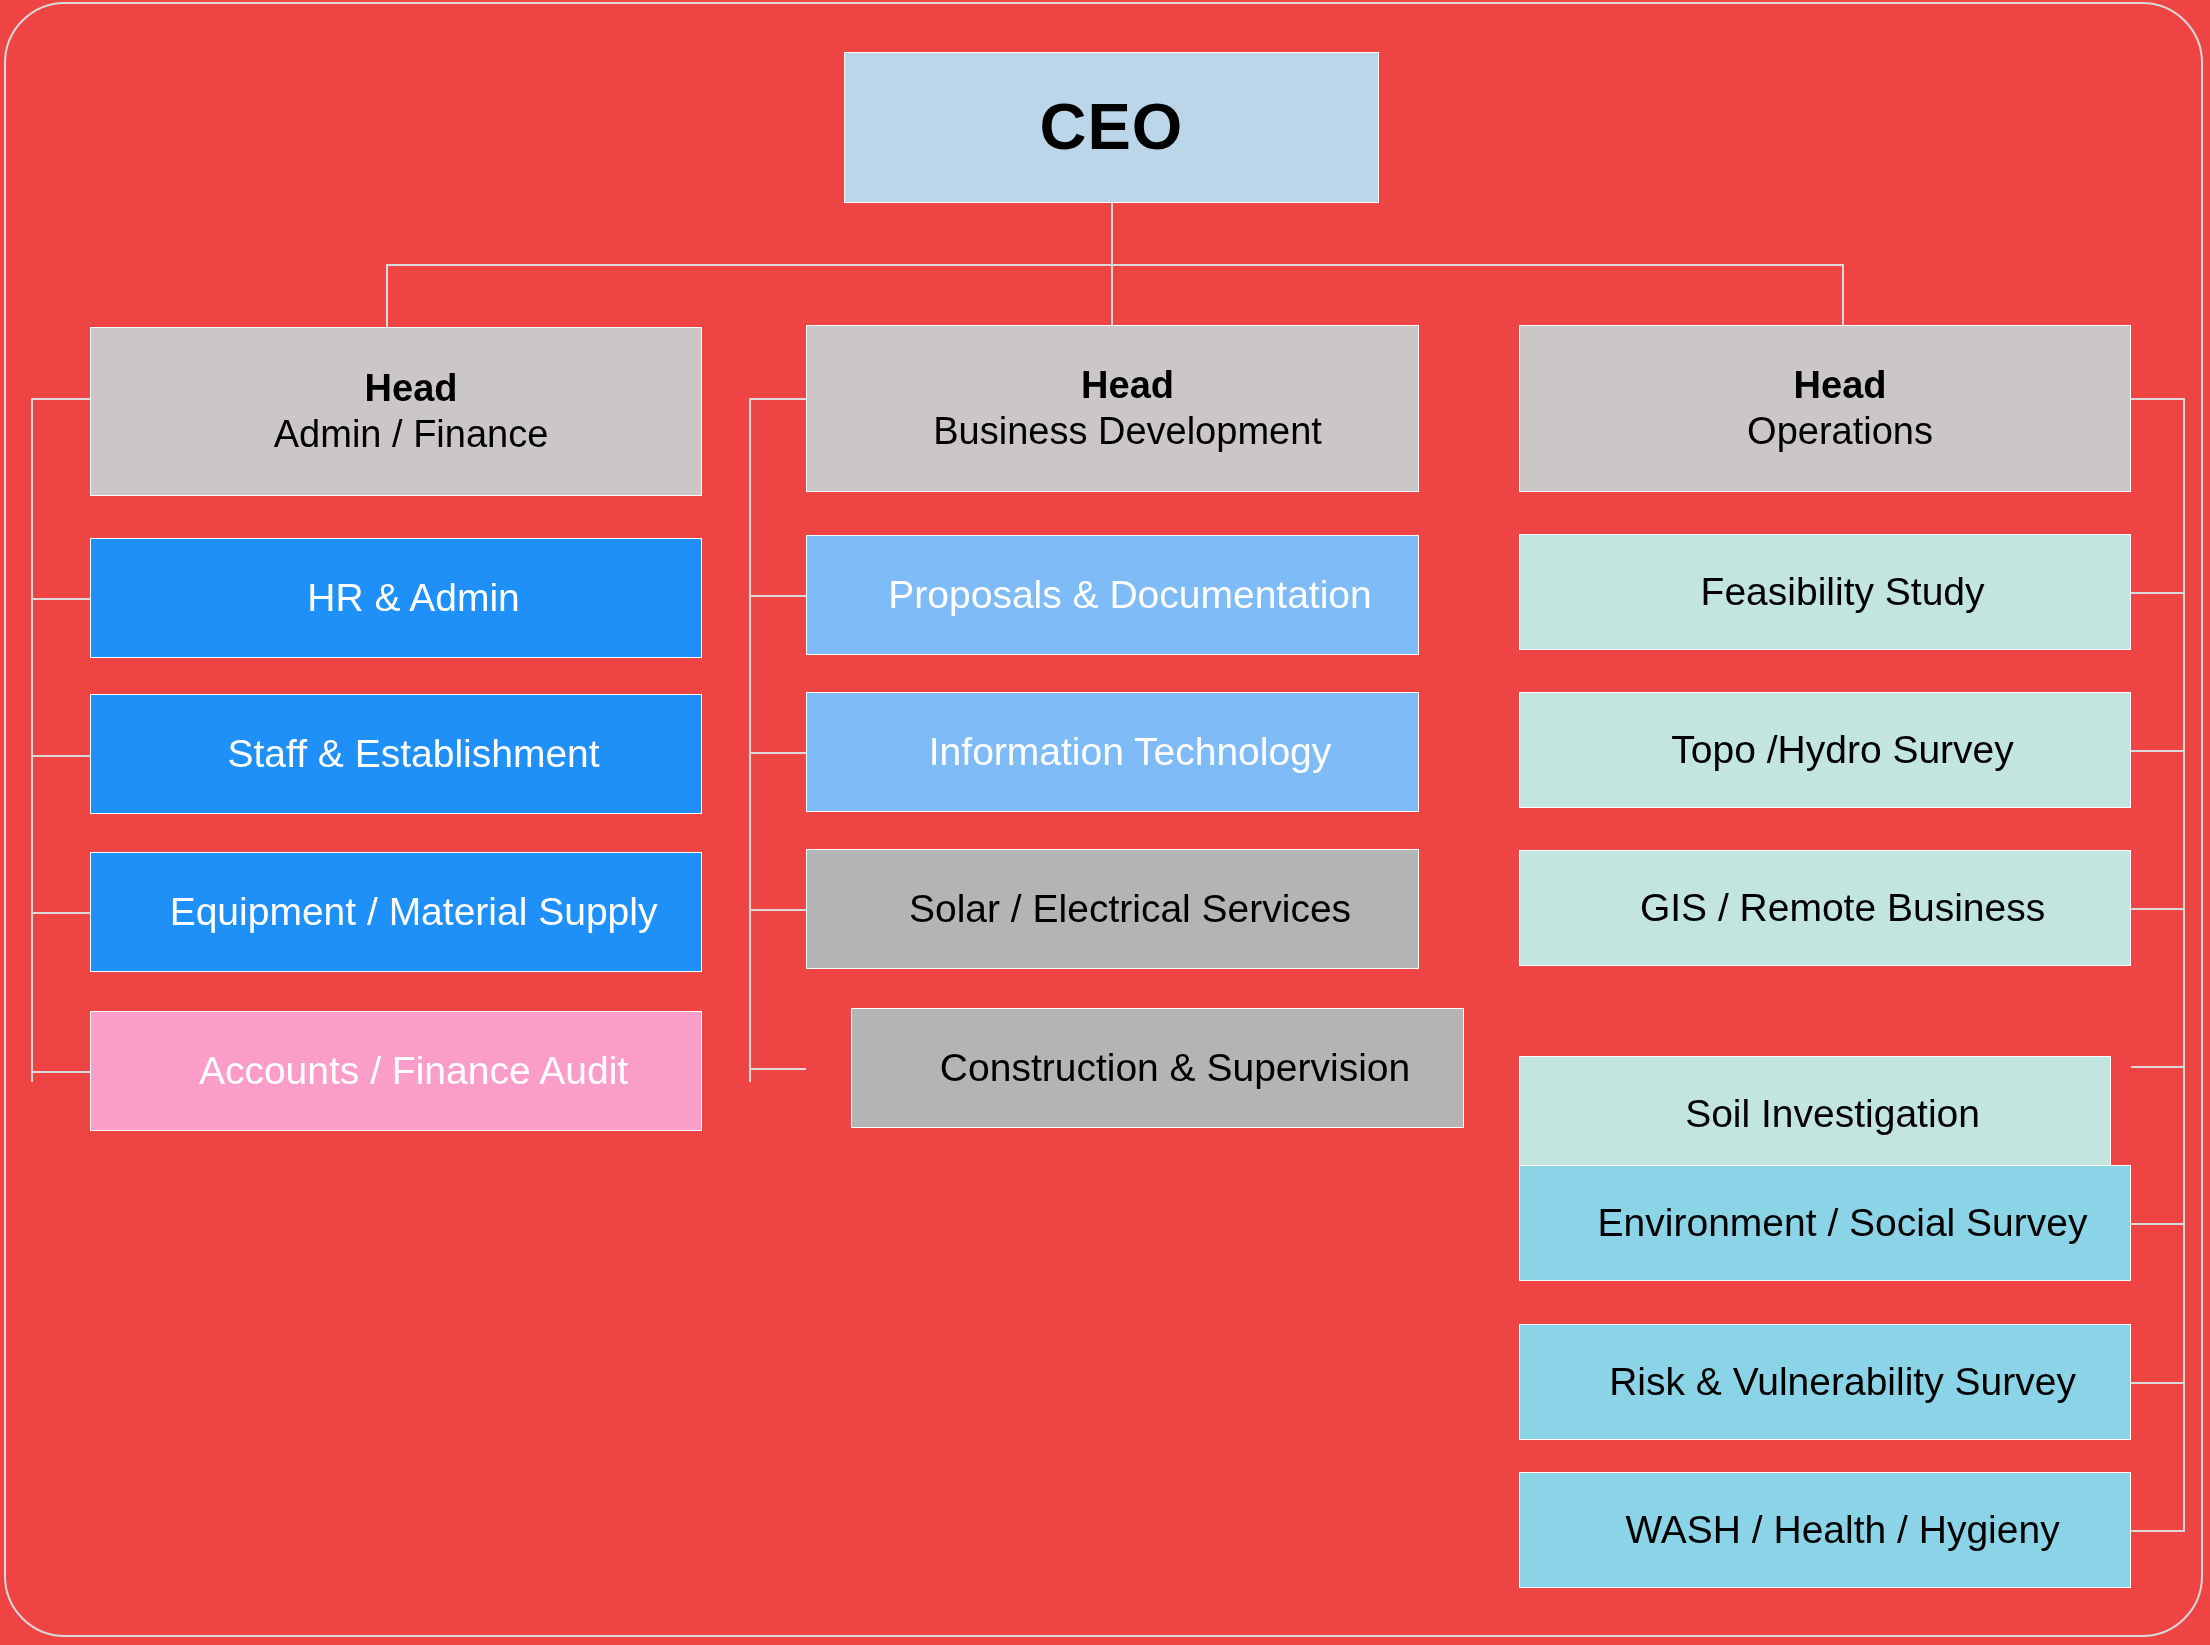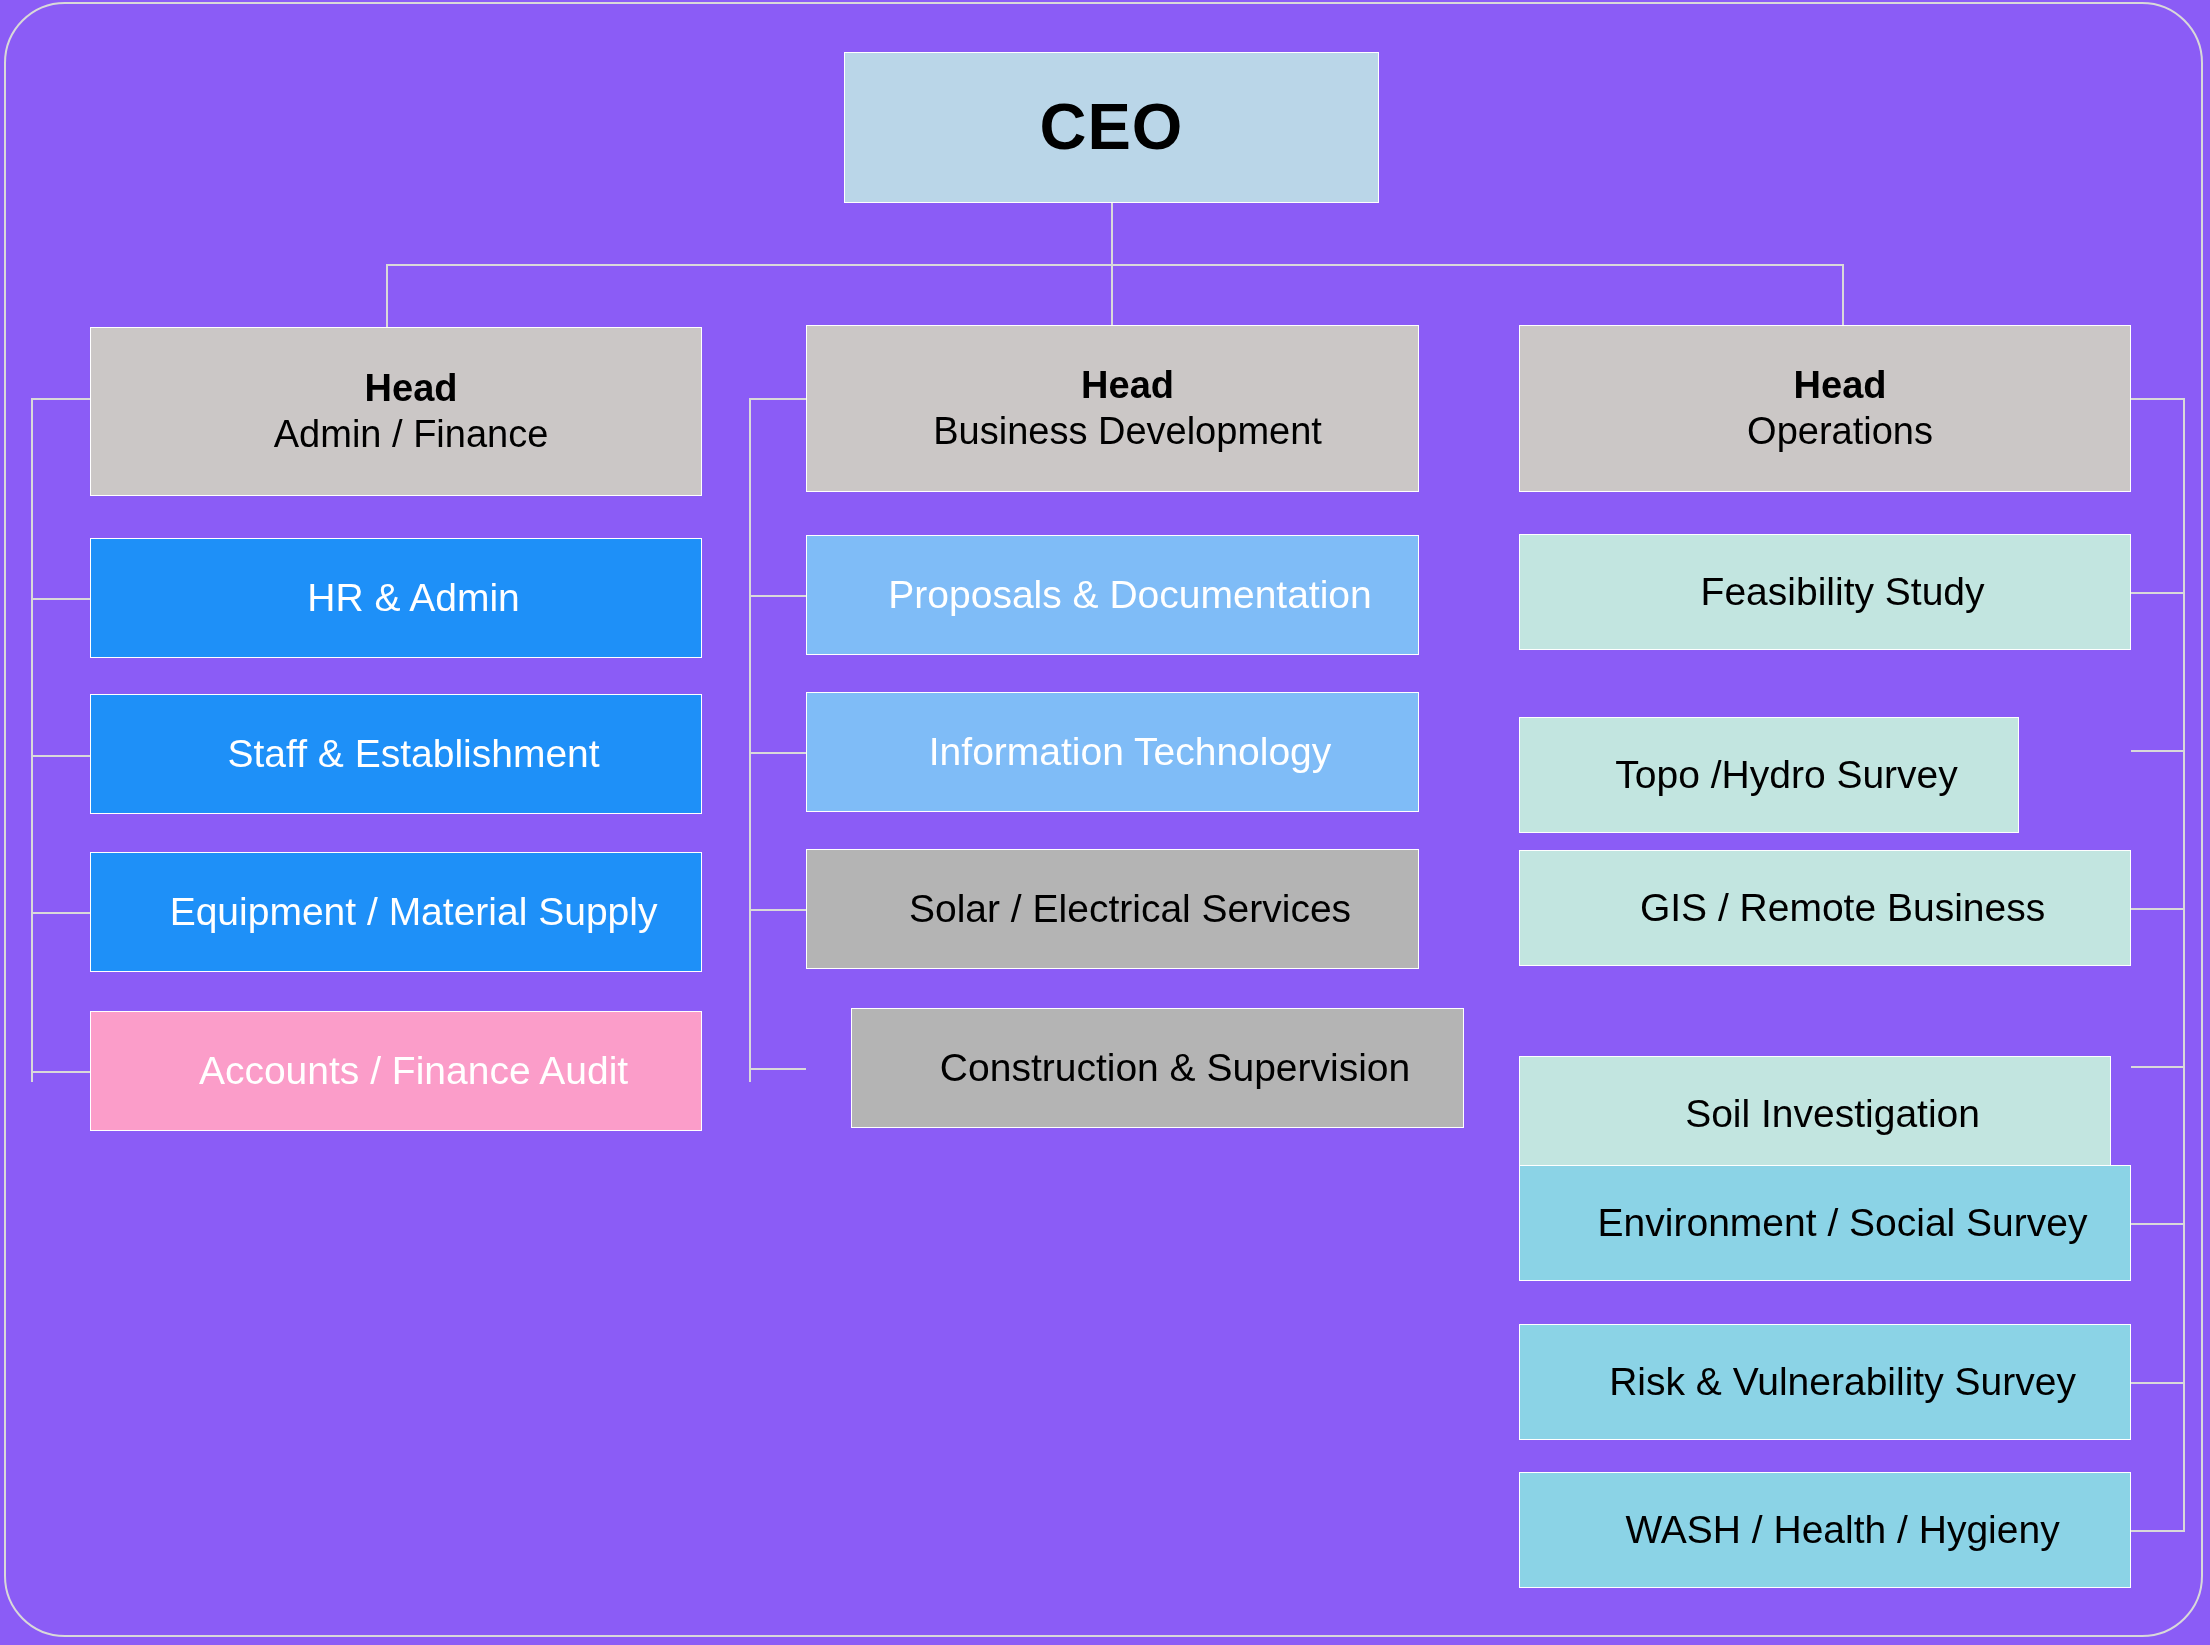--- a/index.html
+++ b/index.html
@@ -5,21 +5,21 @@
 <style>
   html, body {
     margin: 0;
     padding: 0;
     background: #000000;
   }
   #canvas {
     position: relative;
     width: 2211px;
     height: 1645px;
-    background: #8b5cf6;
+    background: #ef4444;
     overflow: hidden;
     font-family: "Liberation Sans", sans-serif;
   }
   
   #outer-frame {
     position: absolute;
     left: 3.9px;
     top: 2px;
     width: 2199px;
     height: 1635px;
@@ -170,21 +170,21 @@
   </div>
 
   <div class="node node-head" style="left:1519px; top:325px; width:612px; height:167px;">
     <span class="head-title">Head</span>
     <span class="head-sub">Operations</span>
   </div>
 
   <div class="node node-leaf fill-mint" style="left:1519px; top:534px; width:612px; height:116px;">
     <span>Feasibility Study</span>
   </div>
-  <div class="node node-leaf fill-mint" style="left:1519px; top:717px; width:500px; height:116px;">
+  <div class="node node-leaf fill-mint" style="left:1519px; top:692px; width:612px; height:116px;">
     <span>Topo /Hydro Survey</span>
   </div>
   <div class="node node-leaf fill-mint" style="left:1519px; top:850px; width:612px; height:116px;">
     <span>GIS / Remote Business</span>
   </div>
   <div class="node node-leaf fill-mint" style="left:1519px; top:1056px; width:592px; height:116px;">
     <span>Soil Investigation</span>
   </div>
   <div class="node node-leaf fill-cyan" style="left:1519px; top:1165px; width:612px; height:116px;">
     <span>Environment / Social Survey</span>

